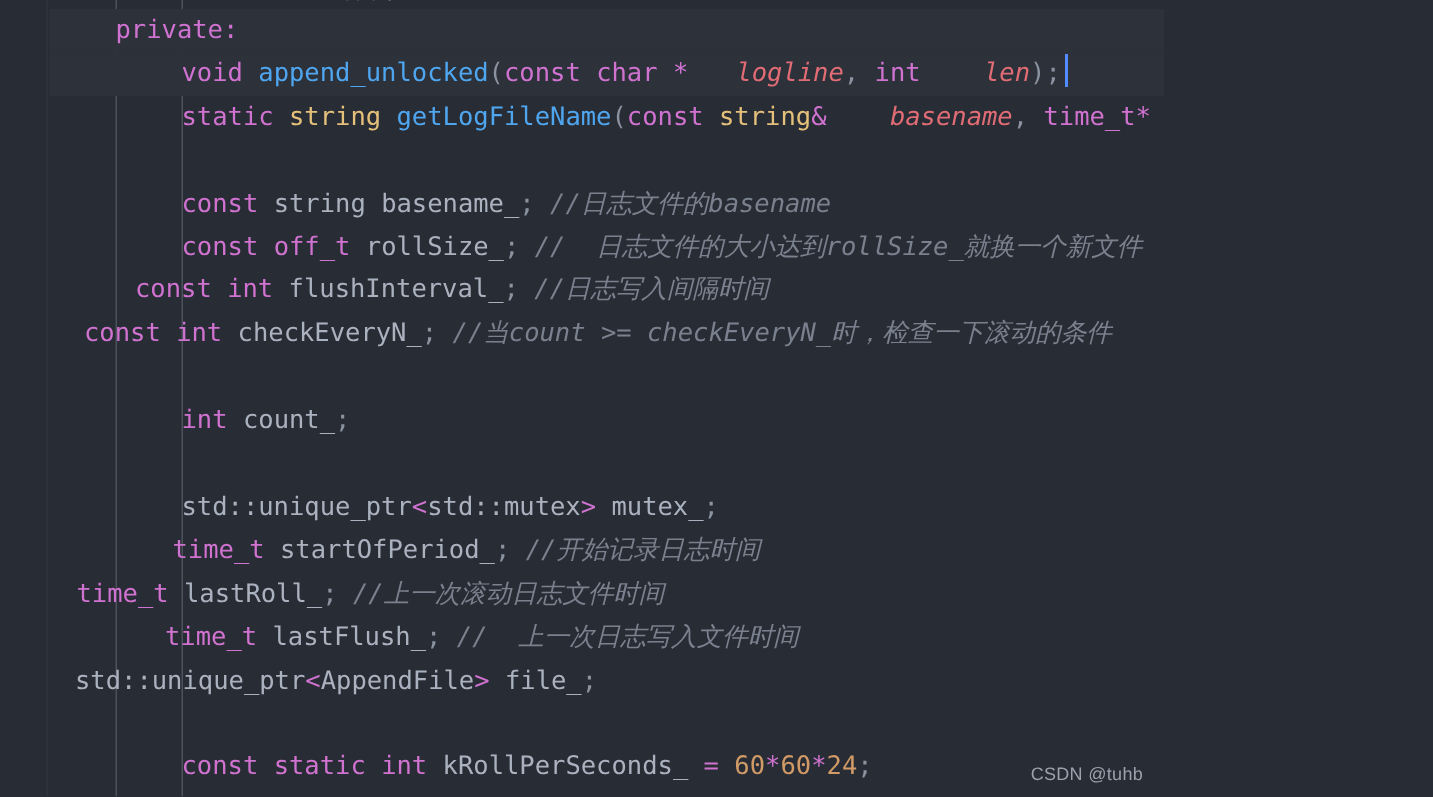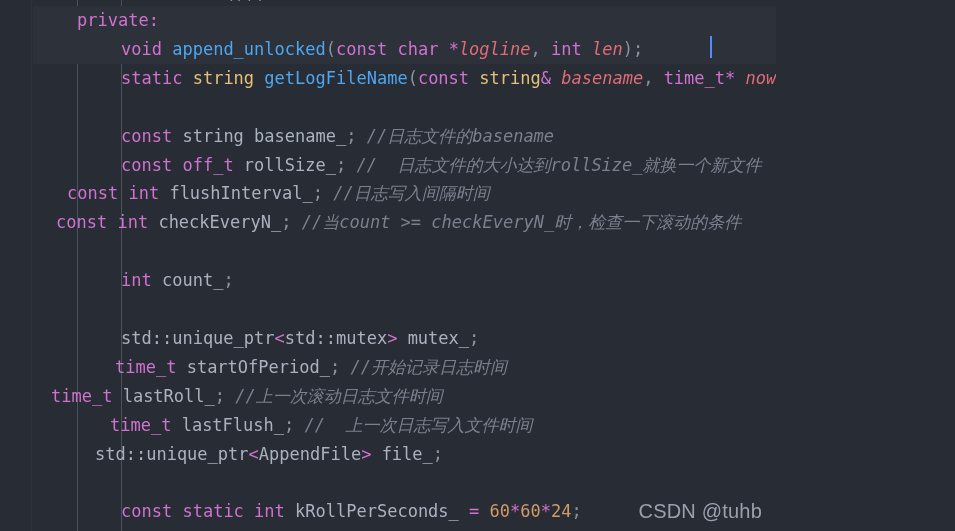--- a/index.html
+++ b/index.html
@@ -76,21 +76,21 @@
     color: #abb2bf;
     letter-spacing: 0px;
   }
 
   .tok-kw       { color: #d072d0; }            
   .tok-fn       { color: #4fa6ef; }            
   .tok-type-y   { color: #e5c07b; }            
   .tok-plain    { color: #abb2bf; }            
   .tok-punc     { color: #8b93a1; }            
   .tok-op       { color: #d072d0; }            
-  .tok-param    { color: #e06c75; font-style: italic; }  
+  .tok-param    { color: #e06c75; font-style: italic; margin-left: 32px; }  
   .tok-num      { color: #d19a66; }            
   .tok-comment  { color: #7a818e; font-style: italic; }
 
   
   .tok-comment .cjk {
     font-family: "DejaVu Sans", "Liberation Sans", sans-serif;
   }
 
   
   .caret {
@@ -99,21 +99,21 @@
     height: 22px;
     background: #528bff;
   }
 
   
   .watermark {
     position: absolute;
     right: 14px;
     bottom: 8px;
     font-family: "Liberation Sans", "DejaVu Sans", sans-serif;
-    font-size: 20px;
+    font-size: 12px;
     color: #9aa1ad;
     letter-spacing: 0.2px;
   }
 
   
   .partial-top {
     position: absolute;
     left: 0;
     right: 0;
     top: -21px;
@@ -143,30 +143,30 @@
 
   <div class="partial-top" id="partial-top" style="left: 225px;">());</div>
 
   <div id="lines">
       <div class="line" style="top: 6px; padding-left: 77px;"><span class="tok-kw">private:</span></div>
       <div class="line" style="top: 34.9px; padding-left: 121px;"><span class="tok-kw">void</span><span class="tok-plain"> </span><span class="tok-fn">append_unlocked</span><span class="tok-punc">(</span><span class="tok-kw">const</span><span class="tok-plain"> </span><span class="tok-kw">char</span><span class="tok-plain"> </span><span class="tok-op">*</span><span class="tok-param">logline</span><span class="tok-punc">, </span><span class="tok-kw">int</span><span class="tok-plain"> </span><span class="tok-param">len</span><span class="tok-punc">);</span></div>
       <div class="line" style="top: 63.8px; padding-left: 121px;"><span class="tok-kw">static</span><span class="tok-plain"> </span><span class="tok-type-y">string</span><span class="tok-plain"> </span><span class="tok-fn">getLogFileName</span><span class="tok-punc">(</span><span class="tok-kw">const</span><span class="tok-plain"> </span><span class="tok-type-y">string</span><span class="tok-op">&amp;</span><span class="tok-plain"> </span><span class="tok-param">basename</span><span class="tok-punc">, </span><span class="tok-kw">time_t</span><span class="tok-op">*</span><span class="tok-plain"> </span><span class="tok-param">now</span><span class="tok-punc">);</span></div>
       <div class="line" style="top: 92.7px; padding-left: 33px;"></div>
       <div class="line" style="top: 121.6px; padding-left: 121px;"><span class="tok-kw">const</span><span class="tok-plain"> </span><span class="tok-plain">string</span><span class="tok-plain"> basename_</span><span class="tok-punc">;</span><span class="tok-plain"> </span><span class="tok-comment">//<span class="cjk">日志文件的</span>basename</span></div>
       <div class="line" style="top: 150.5px; padding-left: 121px;"><span class="tok-kw">const</span><span class="tok-plain"> </span><span class="tok-kw">off_t</span><span class="tok-plain"> rollSize_</span><span class="tok-punc">;</span><span class="tok-plain"> </span><span class="tok-comment">//  <span class="cjk">日志文件的大小达到</span>rollSize_<span class="cjk">就换一个新文件</span></span></div>
-      <div class="line" style="top: 179.4px; padding-left: 67px;"><span class="tok-kw">const</span><span class="tok-plain"> </span><span class="tok-kw">int</span><span class="tok-plain"> flushInterval_</span><span class="tok-punc">;</span><span class="tok-plain"> </span><span class="tok-comment">//<span class="cjk">日志写入间隔时间</span></span></div>
+      <div class="line" style="top: 179.4px; padding-left: 90px;"><span class="tok-kw">const</span><span class="tok-plain"> </span><span class="tok-kw">int</span><span class="tok-plain"> flushInterval_</span><span class="tok-punc">;</span><span class="tok-plain"> </span><span class="tok-comment">//<span class="cjk">日志写入间隔时间</span></span></div>
       <div class="line" style="top: 208.3px; padding-left: 56px;"><span class="tok-kw">const</span><span class="tok-plain"> </span><span class="tok-kw">int</span><span class="tok-plain"> checkEveryN_</span><span class="tok-punc">;</span><span class="tok-plain"> </span><span class="tok-comment">//<span class="cjk">当</span>count &gt;= checkEveryN_<span class="cjk">时，检查一下滚动的条件</span></span></div>
       <div class="line" style="top: 237.2px; padding-left: 33px;"></div>
       <div class="line" style="top: 266.1px; padding-left: 121px;"><span class="tok-kw">int</span><span class="tok-plain"> count_</span><span class="tok-punc">;</span></div>
       <div class="line" style="top: 295px; padding-left: 33px;"></div>
       <div class="line" style="top: 323.9px; padding-left: 121px;"><span class="tok-plain">std::unique_ptr</span><span class="tok-op">&lt;</span><span class="tok-plain">std::mutex</span><span class="tok-op">&gt;</span><span class="tok-plain"> mutex_</span><span class="tok-punc">;</span></div>
       <div class="line" style="top: 352.8px; padding-left: 115px;"><span class="tok-kw">time_t</span><span class="tok-plain"> startOfPeriod_</span><span class="tok-punc">;</span><span class="tok-plain"> </span><span class="tok-comment">//<span class="cjk">开始记录日志时间</span></span></div>
       <div class="line" style="top: 381.7px; padding-left: 51px;"><span class="tok-kw">time_t</span><span class="tok-plain"> lastRoll_</span><span class="tok-punc">;</span><span class="tok-plain"> </span><span class="tok-comment">//<span class="cjk">上一次滚动日志文件时间</span></span></div>
       <div class="line" style="top: 410.6px; padding-left: 110px;"><span class="tok-kw">time_t</span><span class="tok-plain"> lastFlush_</span><span class="tok-punc">;</span><span class="tok-plain"> </span><span class="tok-comment">//  <span class="cjk">上一次日志写入文件时间</span></span></div>
-      <div class="line" style="top: 439.5px; padding-left: 95px;"><span class="tok-plain">std::unique_ptr</span><span class="tok-op">&lt;</span><span class="tok-plain">AppendFile</span><span class="tok-op">&gt;</span><span class="tok-plain"> file_</span><span class="tok-punc">;</span></div>
+      <div class="line" style="top: 439.5px; padding-left: 50px;"><span class="tok-plain">std::unique_ptr</span><span class="tok-op">&lt;</span><span class="tok-plain">AppendFile</span><span class="tok-op">&gt;</span><span class="tok-plain"> file_</span><span class="tok-punc">;</span></div>
       <div class="line" style="top: 468.4px; padding-left: 33px;"></div>
       <div class="line" style="top: 497.3px; padding-left: 121px;"><span class="tok-kw">const</span><span class="tok-plain"> </span><span class="tok-kw">static</span><span class="tok-plain"> </span><span class="tok-kw">int</span><span class="tok-plain"> kRollPerSeconds_ </span><span class="tok-op">=</span><span class="tok-plain"> </span><span class="tok-num">60</span><span class="tok-op">*</span><span class="tok-num">60</span><span class="tok-op">*</span><span class="tok-num">24</span><span class="tok-punc">;</span></div>
     </div>
 
   <div class="caret" id="caret" style="left: 710px; top: 36px;"></div>
 
   <div class="watermark">CSDN @tuhb</div>
 
 </div>
 

